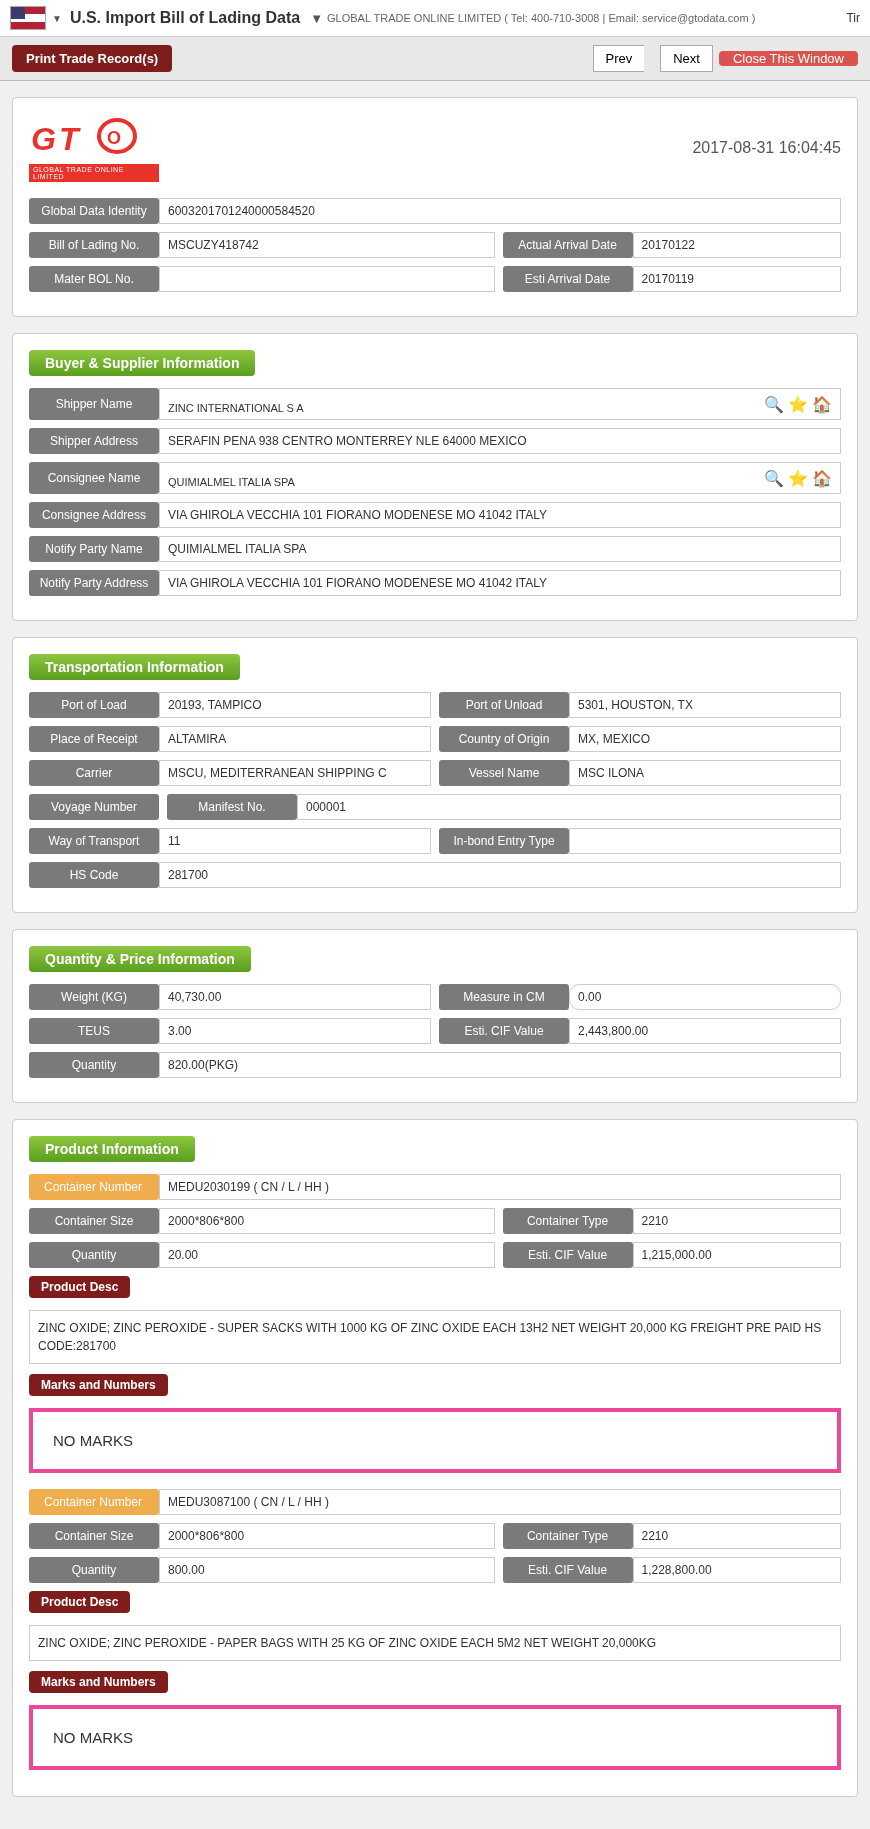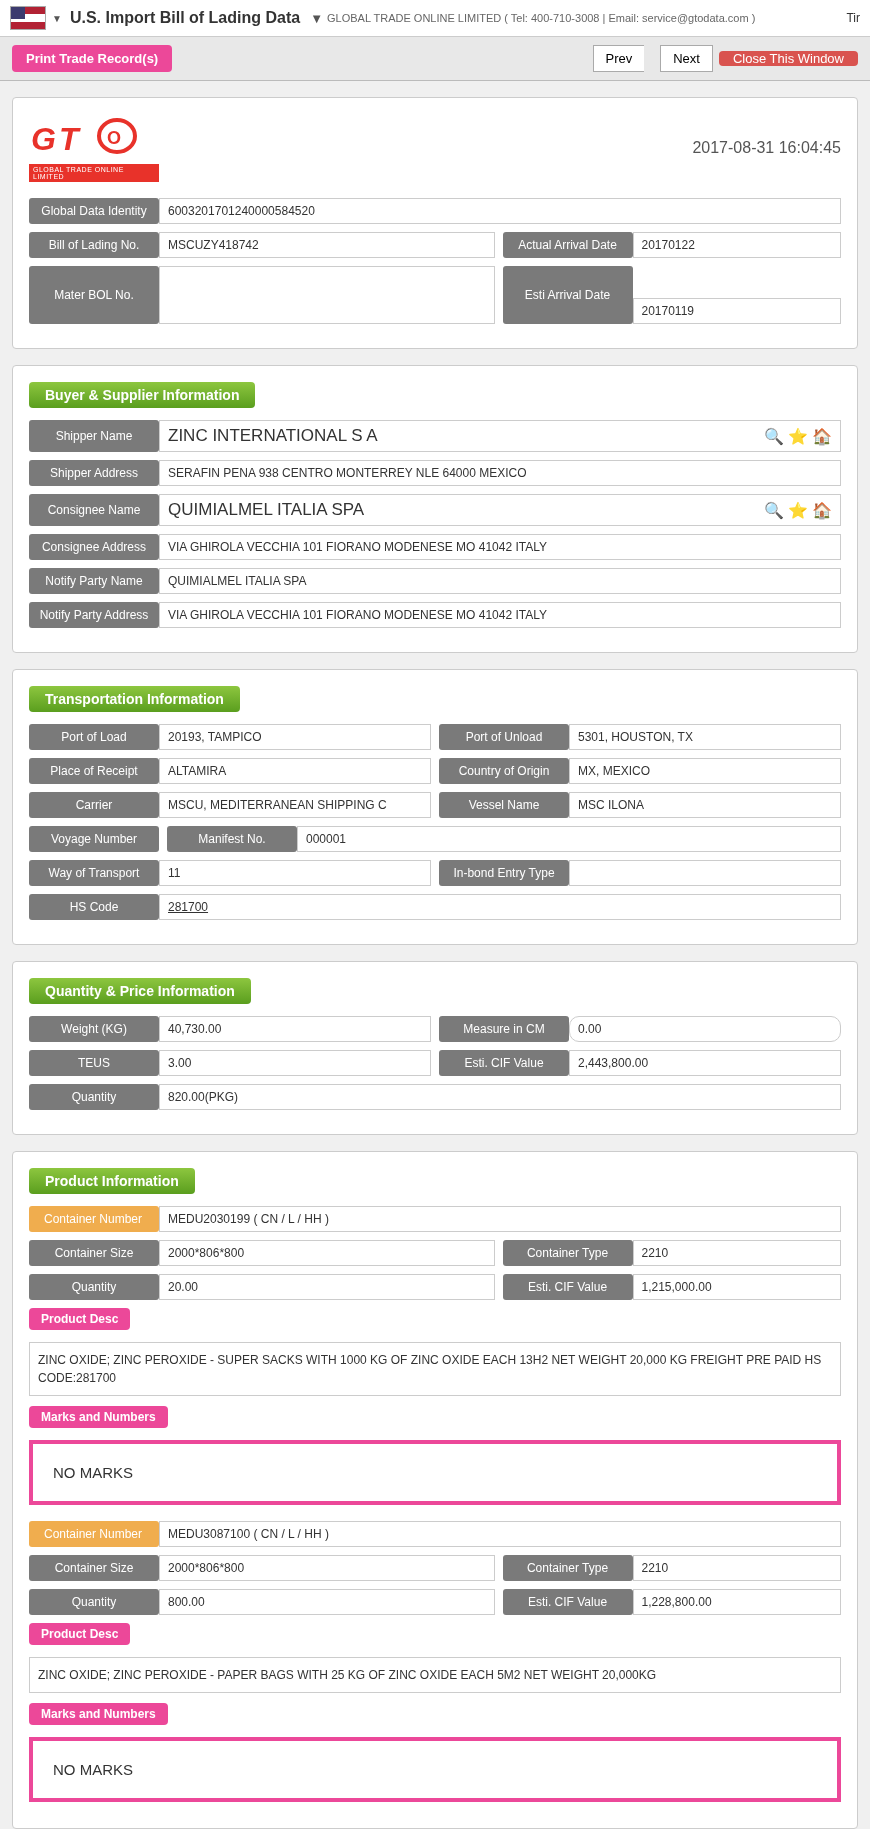--- a/index.html
+++ b/index.html
@@ -9,21 +9,21 @@
     .top-bar { background: #fff; display: flex; align-items: center; padding: 6px 10px; border-bottom: 1px solid #ccc; }
     .flag-icon { width: 36px; height: 24px; background: linear-gradient(to bottom, #B22234 33%, #fff 33%, #fff 66%, #B22234 66%); border: 1px solid #aaa; margin-right: 6px; position: relative; }
     .flag-icon::before { content: ''; position: absolute; top: 0; left: 0; width: 40%; height: 55%; background: #3C3B6E; }
     .dropdown-arrow { font-size: 10px; color: #555; margin-right: 8px; cursor: pointer; }
     .top-bar-title { font-size: 16px; font-weight: bold; color: #333; margin-right: 6px; }
     .top-bar-subtitle { font-size: 11px; color: #666; flex: 1; }
     .top-bar-right { font-size: 12px; color: #333; }
 
     
     .toolbar { background: #e8e8e8; padding: 8px 12px; display: flex; align-items: center; border-bottom: 1px solid #bbb; }
-    .btn-print { background: #ec4899; color: #fff; border: none; padding: 6px 14px; border-radius: 4px; cursor: pointer; font-size: 13px; font-weight: bold; }
+    .btn-print { background: #7f1d1d; color: #fff; border: none; padding: 6px 14px; border-radius: 4px; cursor: pointer; font-size: 13px; font-weight: bold; }
     .btn-close { background: #d9534f; color: #fff; border: none; padding: 0 14px; border-radius: 4px; cursor: pointer; font-size: 13px; margin-left: 6px; }
 
     
     .main-content { background: #f0f0f0; padding: 16px 12px; }
     .card { background: #fff; border: 1px solid #ccc; border-radius: 4px; padding: 16px; margin-bottom: 16px; }
 
     
     .record-header { display: flex; justify-content: space-between; align-items: center; margin-bottom: 16px; }
     .timestamp { font-size: 16px; color: #555; }
 
@@ -40,21 +40,21 @@
     
     .icons-row { display: flex; gap: 4px; margin-left: 8px; align-items: center; }
     .icon-search { color: #888; font-size: 16px; cursor: pointer; }
     .icon-star { color: #f0c040; font-size: 16px; cursor: pointer; }
     .icon-home { color: #c05020; font-size: 16px; cursor: pointer; }
 
     
     .footer { background: #e0e0e0; border-top: 1px solid #bbb; padding: 8px 12px; display: flex; justify-content: space-between; font-size: 13px; color: #333; }
 
     .field-value-with-icons { display: flex; align-items: center; border: 1px solid #ccc; padding: 5px 8px; flex: 1; background: #fff; }
-    .field-value-with-icons span.val { flex: 1; font-size: 17px; }
+    .field-value-with-icons span.val { flex: 1; font-size: 11px; margin-top: 8px; }
 
     .product-desc-box { border: 1px solid #ccc; padding: 8px; margin-top: 6px; margin-bottom: 10px; font-size: 12px; line-height: 1.5; }
     .marks-box { border: 4px solid #ec4899; padding: 20px; margin-top: 6px; margin-bottom: 10px; font-size: 15px; }
 
     .nav-buttons { display: flex; gap: 16px; }
     .btn-prev { background: #fff; border: 1px solid #aaa; border-right: none; padding: 5px 12px; cursor: pointer; font-size: 13px; }
     .btn-next { background: #fff; border: 1px solid #aaa; padding: 0 12px; cursor: pointer; font-size: 13px; }
 
     .logo-container { display: flex; flex-direction: column; }
   </style>
@@ -114,21 +114,21 @@
       <div class="field-spacer"></div>
       <div class="field-label">Actual Arrival Date</div>
       <div class="field-value" style="flex:0.6;">20170122</div>
     </div>
 
     <div class="field-row">
       <div class="field-label">Mater BOL No.</div>
       <div class="field-value" style="flex:1;"></div>
       <div class="field-spacer"></div>
       <div class="field-label">Esti Arrival Date</div>
-      <div class="field-value" style="flex:0.6;margin-top:32px;">20170119</div>
+      <div class="field-value" style="flex:0.6;">20170119</div>
     </div>
 
   </div>
 
   <div class="card">
     <div class="section-heading">Buyer &amp; Supplier Information</div>
 
     
     <div class="field-row">
       <div class="field-label">Shipper Name</div>
@@ -223,21 +223,21 @@
       <div class="field-label">Way of Transport</div>
       <div class="field-value" style="flex:1;">11</div>
       <div class="field-spacer"></div>
       <div class="field-label">In-bond Entry Type</div>
       <div class="field-value" style="flex:1;"></div>
     </div>
 
     
     <div class="field-row">
       <div class="field-label">HS Code</div>
-      <div class="field-value" style="flex:1;text-decoration:underline;">281700</div>
+      <div class="field-value" style="flex:1;">281700</div>
     </div>
   </div>
 
   <div class="card">
     <div class="section-heading">Quantity &amp; Price Information</div>
 
     
     <div class="field-row">
       <div class="field-label">Weight (KG)</div>
       <div class="field-value" style="flex:1;">40,730.00</div>

